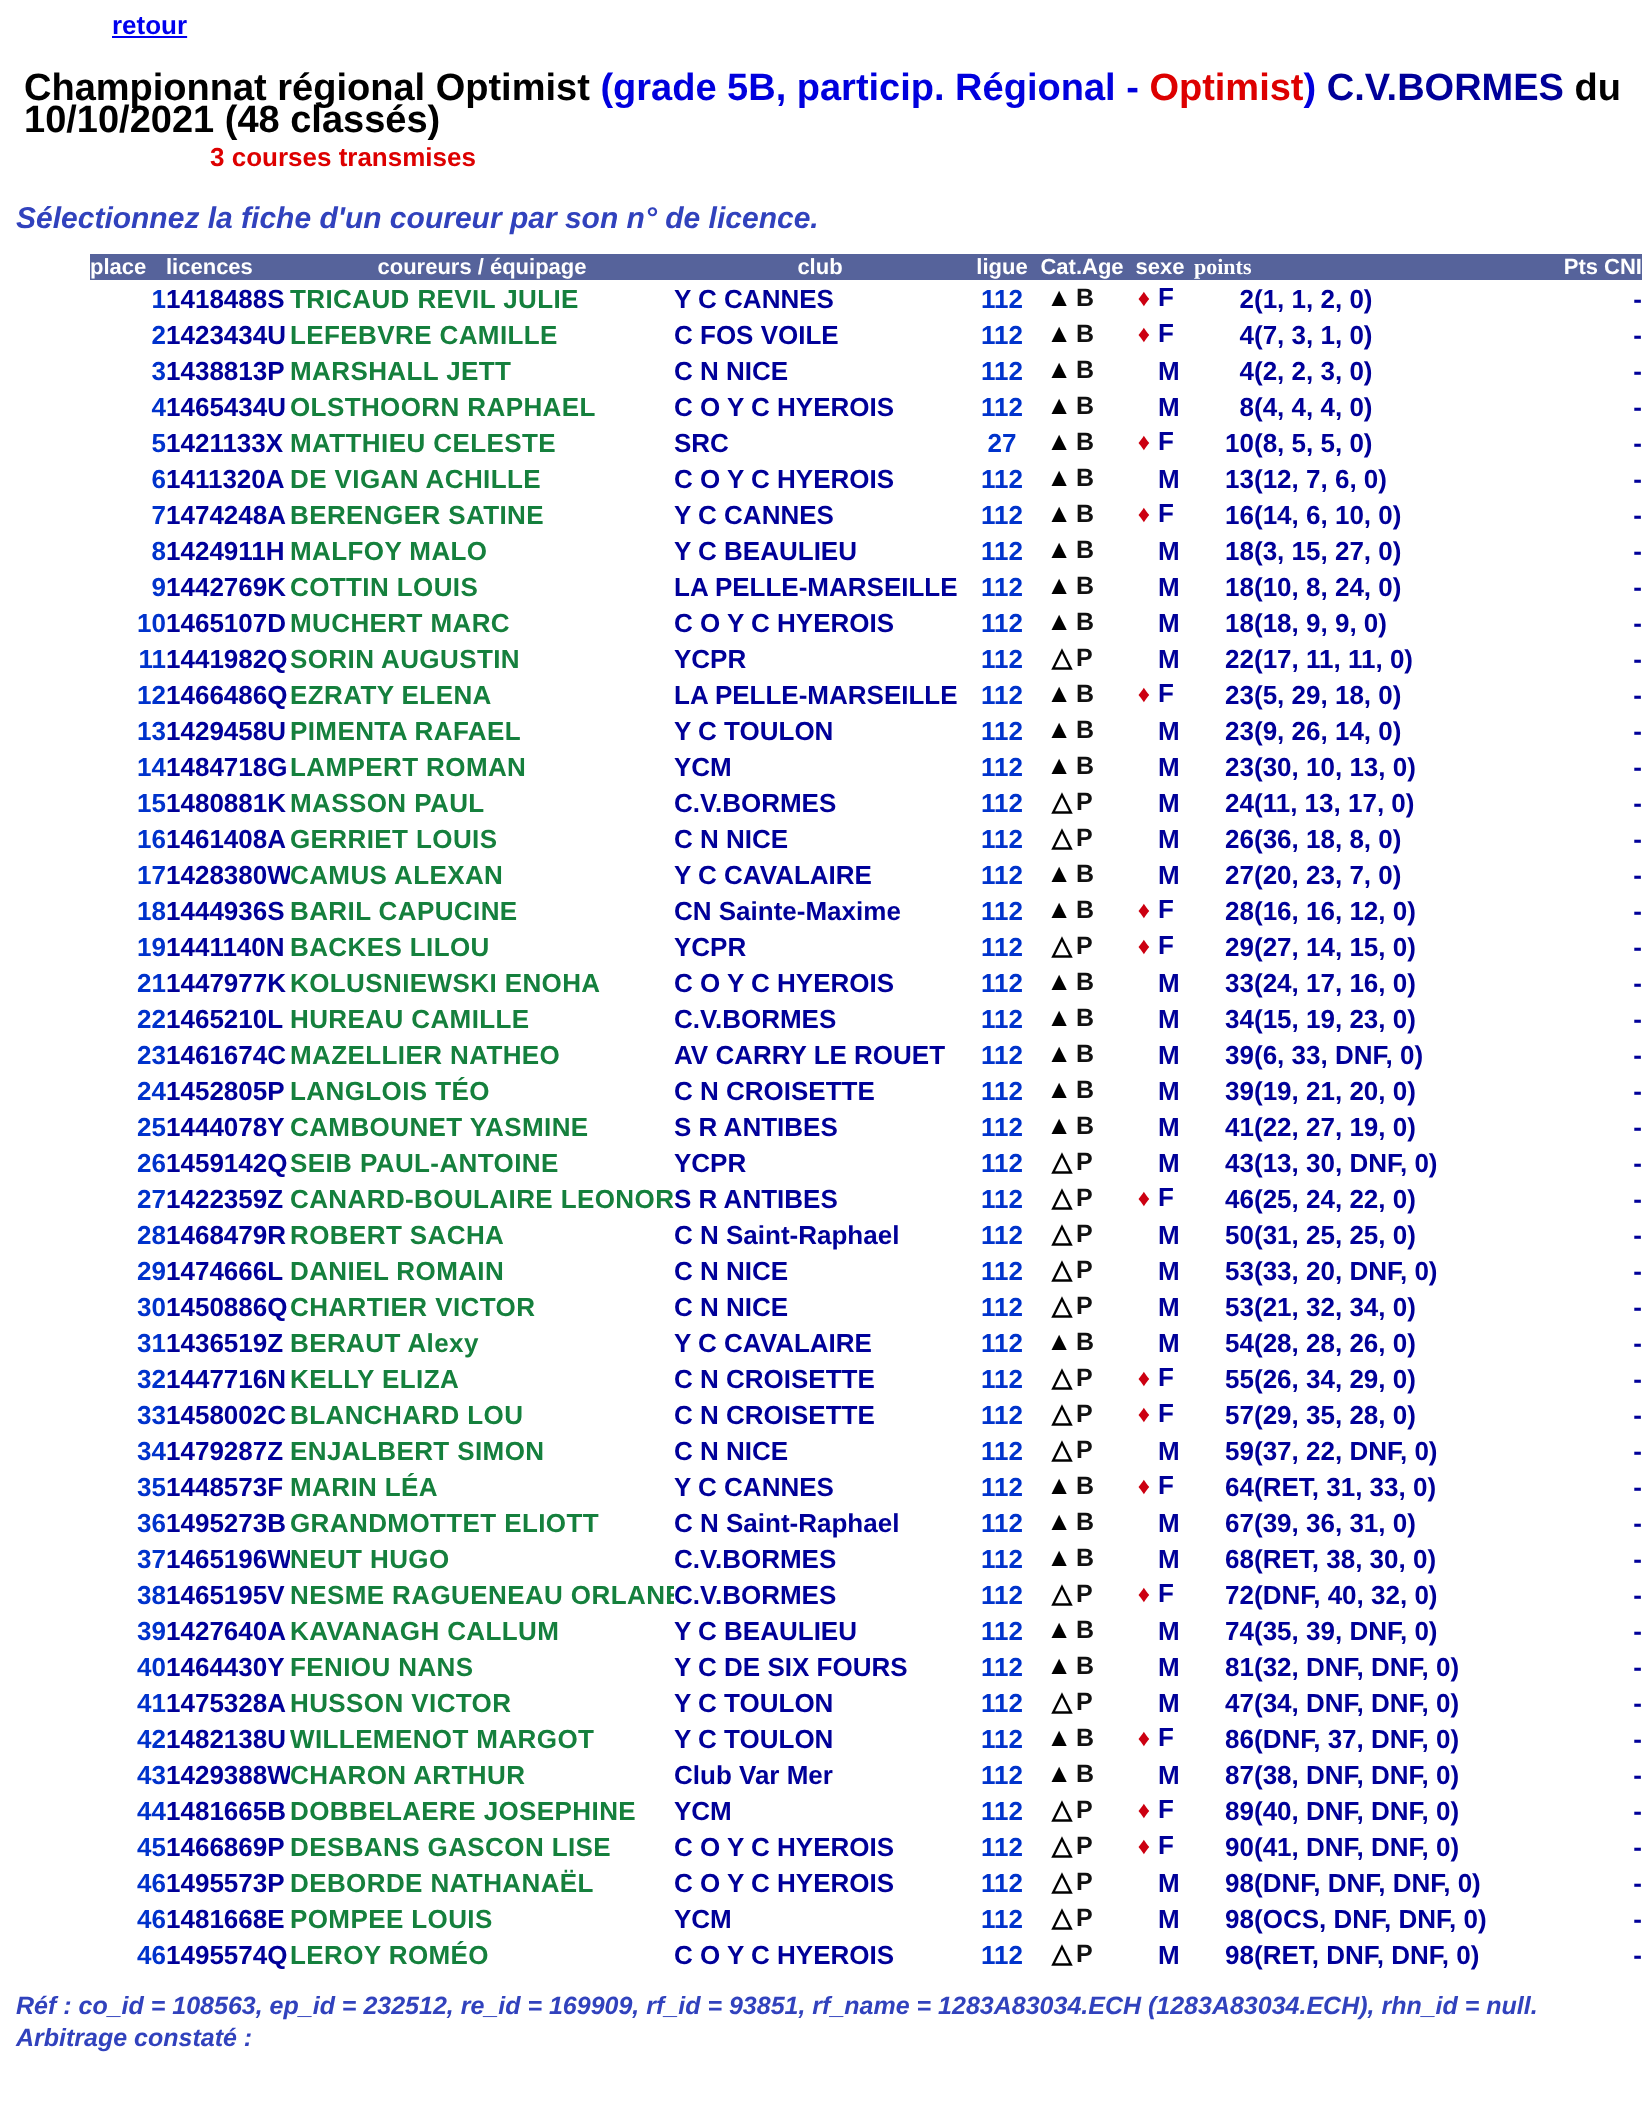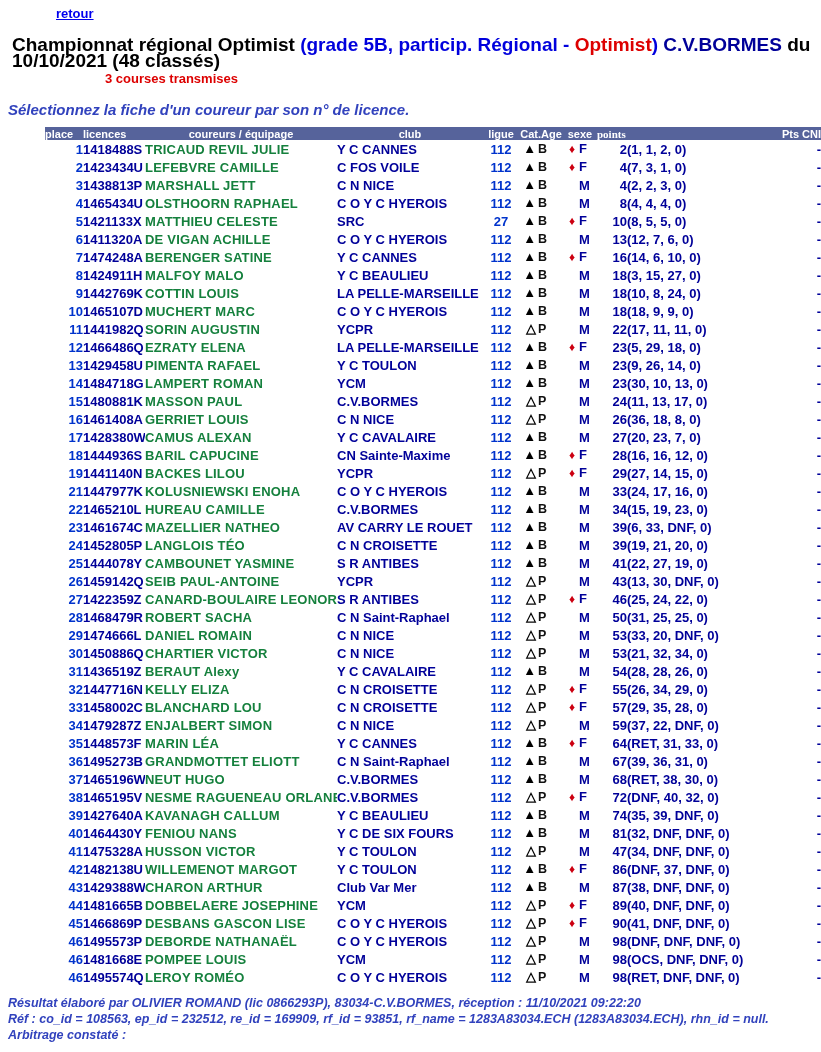--- a/index.html
+++ b/index.html
@@ -646,16 +646,15 @@
         <td class="c-cat"><span class="tri">△</span><span class="catl">P</span></td>
         <td class="c-sexe"><span class="dia"></span><span class="sexl">M</span></td>
         <td class="c-pts">98</td>
         <td class="c-detail">(RET, DNF, DNF, 0)</td>
         <td class="c-cni">-</td>
       </tr>
     </tbody>
 </table>
 
 <div class="footer">
-  <div>Résultat élaboré par OLIVIER ROMAND (lic 0866293P), 83034-C.V.BORMES, réception : 11/10/2021 09:22:20</div>
   <div>Réf : co_id = 108563, ep_id = 232512, re_id = 169909, rf_id = 93851, rf_name = 1283A83034.ECH (1283A83034.ECH), rhn_id = null.</div>
   <div>Arbitrage constaté :</div>
 </div>
 
 </body></html>

